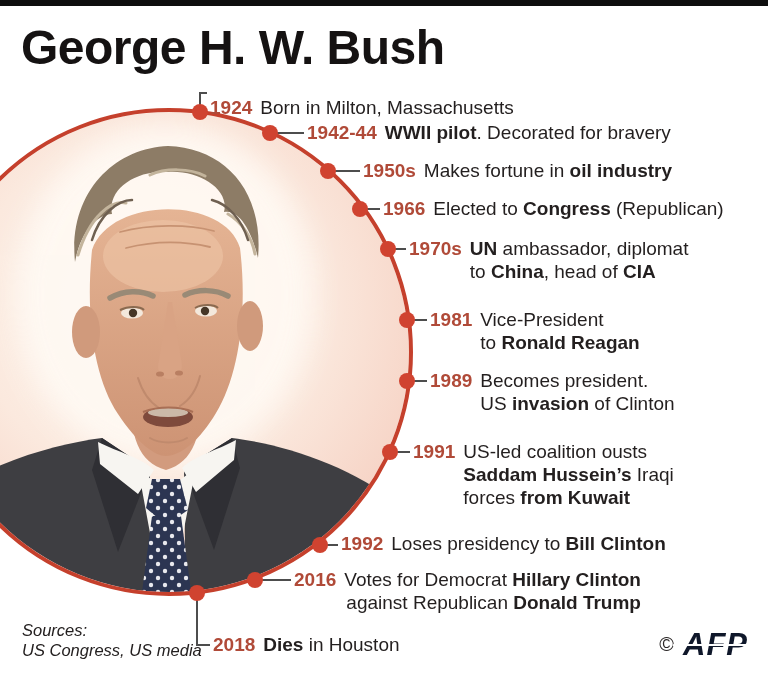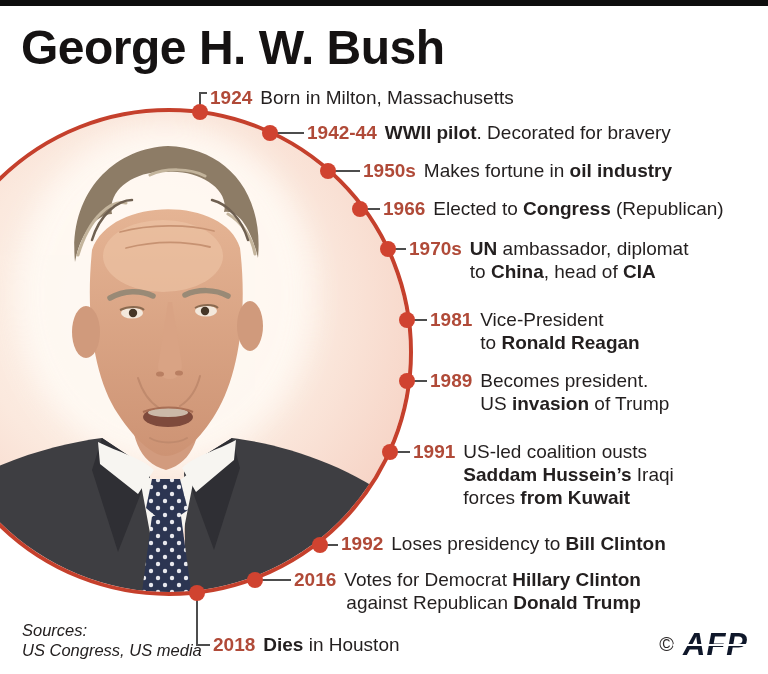--- a/index.html
+++ b/index.html
@@ -17,21 +17,21 @@
   svg.art{position:absolute;left:0;top:0;}
   .entry{
     position:absolute;display:flex;align-items:flex-start;
     font-size:19px;line-height:23px;white-space:pre;
   }
   .entry .year{
     font-weight:700;color:#b04a38;margin-right:8px;flex:none;
   }
   .entry .desc{white-space:pre-line;font-weight:400;}
   .entry .desc b{font-weight:700;}
-  .e0{left:210px;top:86px;}
+  .e0{left:210px;top:96px;}
   .e1{left:307px;top:121px;}
   .e2{left:363px;top:159px;}
   .e3{left:383px;top:197px;}
   .e4{left:409px;top:237px;}
   .e5{left:430px;top:308px;}
   .e6{left:430px;top:369px;justify-content:flex-end;}
   .e7{left:413px;top:440px;}
   .e8{left:341px;top:532px;}
   .e9{left:294px;top:568px;}
   .e9 .desc{text-align:right;}
@@ -193,21 +193,21 @@
 to </span><b>China</b><span>, head of </span><b>CIA</b></span>
   </div>
   <div class="entry e5">
     <span class="year">1981</span>
     <span class="desc"><span>Vice-President
 to </span><b>Ronald Reagan</b></span>
   </div>
   <div class="entry e6">
     <span class="year">1989</span>
     <span class="desc"><span>Becomes president.
-US </span><b>invasion</b><span> of Trump</span></span>
+US </span><b>invasion</b><span> of Clinton</span></span>
   </div>
   <div class="entry e7">
     <span class="year">1991</span>
     <span class="desc"><span>US-led coalition ousts
 </span><b>Saddam Hussein’s</b><span> Iraqi
 forces </span><b>from Kuwait</b></span>
   </div>
   <div class="entry e8">
     <span class="year">1992</span>
     <span class="desc"><span>Loses presidency to </span><b>Bill Clinton</b></span>

